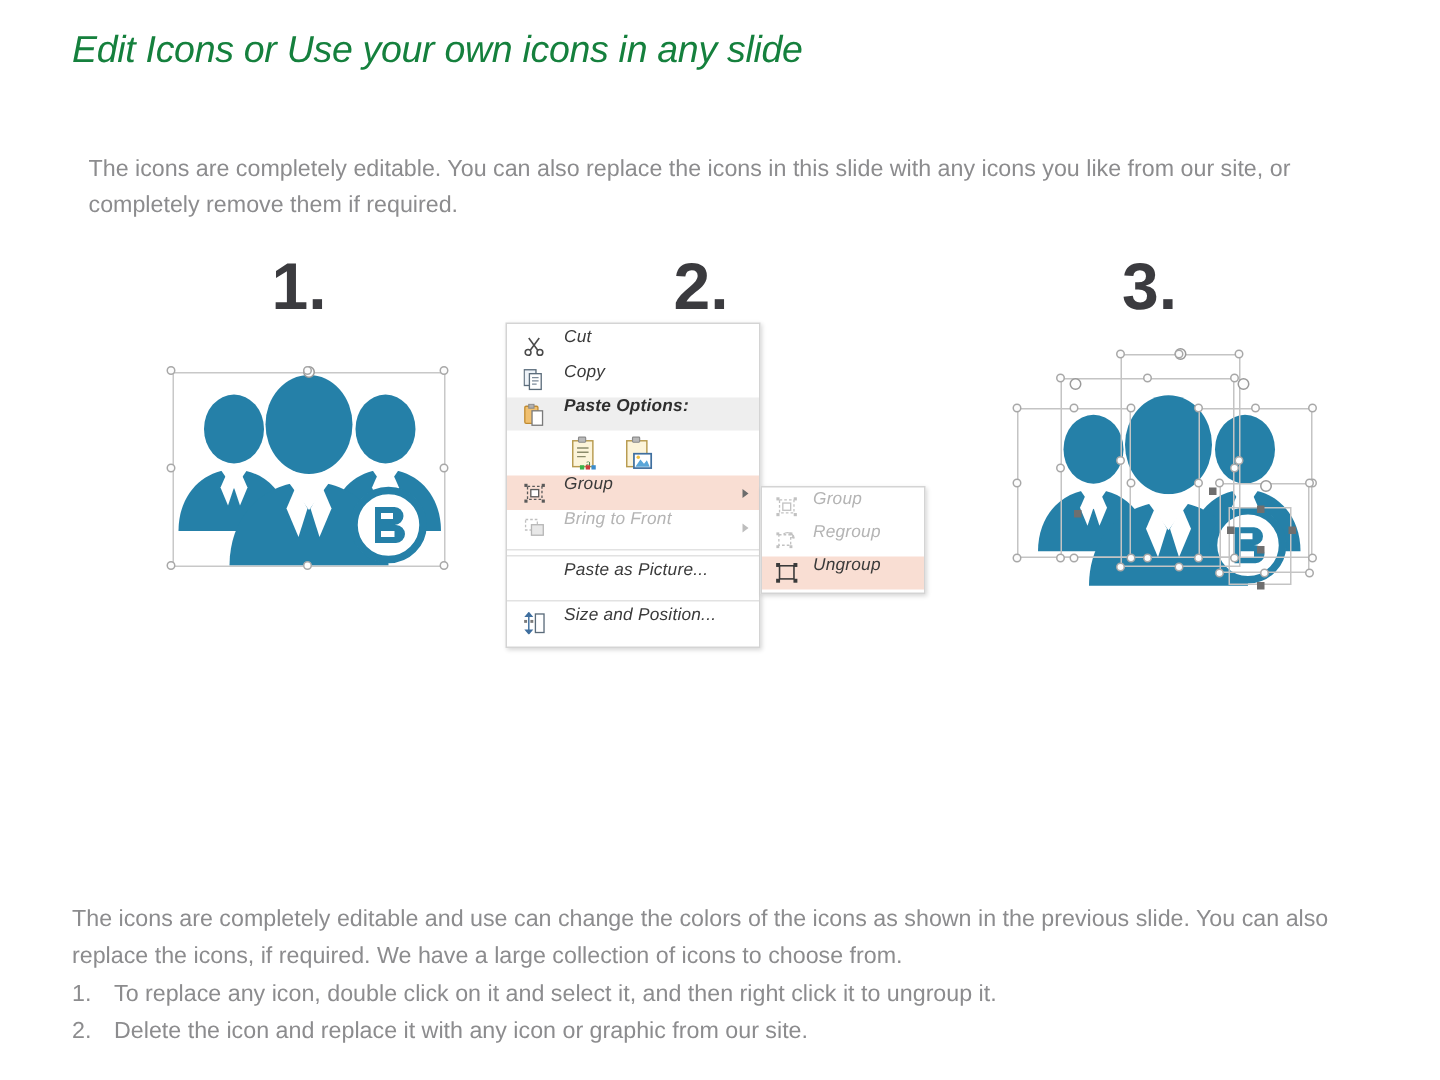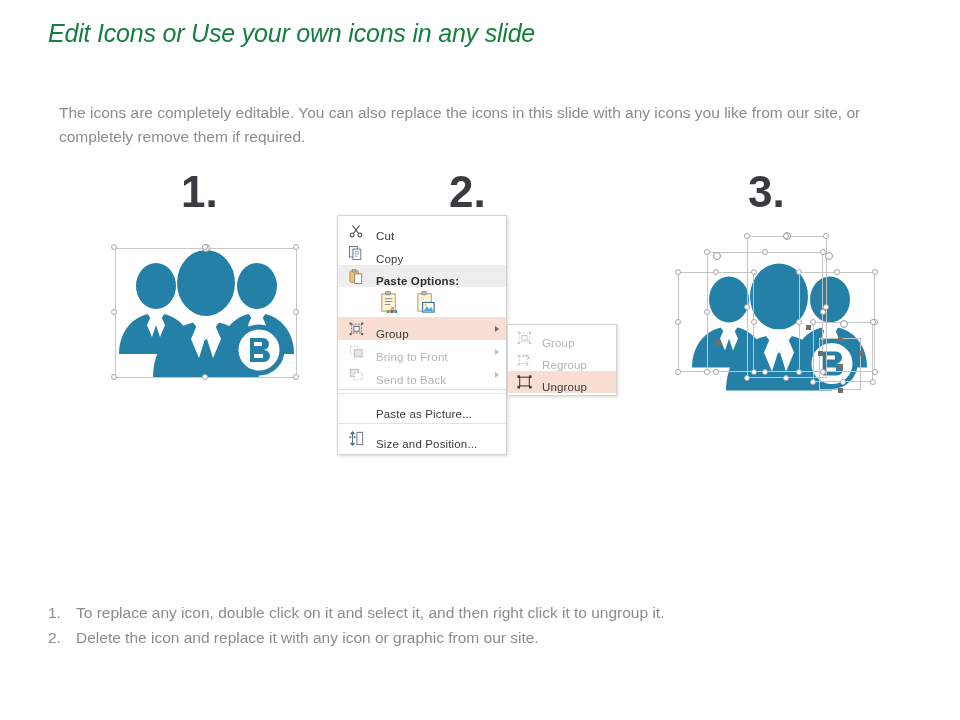--- a/index.html
+++ b/index.html
@@ -64,22 +64,22 @@
 
   
   .ctxmenu {
     position:absolute; left:337px; top:215px; width:170px;
     background:#ffffff; border:1px solid #d4d4d4;
     box-shadow:1px 1px 3px rgba(0,0,0,0.16);
     font-size:11.5px; color:#3a3a3a; padding:3px 0 4px 0;
     box-sizing:border-box;
   }
   .mi {
-    position:relative; height:23px; display:flex; align-items:flex-end;
-    padding-left:38px; white-space:nowrap; box-sizing:border-box;
+    position:relative; height:23px; display:flex; align-items:flex-start;
+    padding-left:38px; white-space:nowrap; box-sizing:border-box;font-style:italic;
   }
   .mi .mlabel { letter-spacing:0.15px; }
   .mi .ico {
     position:absolute; left:8px; top:50%;
     transform:translateY(-50%); width:20px; height:18px;
     display:flex; align-items:center; justify-content:center;
   }
   .mi .arrow {
     position:absolute; right:7px; top:50%; transform:translateY(-50%);
     width:0; height:0; border-left:4px solid #6c6c6c;
@@ -347,30 +347,20 @@
       <span class="ico">
         <svg width="15" height="14" viewBox="0 0 17 16">
           <rect x="1.5" y="1.5" width="9" height="8" fill="#ffffff" stroke="#c0c0c0" stroke-width="1" stroke-dasharray="2 1.5"></rect>
           <rect x="6" y="5.5" width="9" height="8" fill="#e8e8e8" stroke="#b6b6b6" stroke-width="1"></rect>
         </svg>
       </span>
       <span class="mlabel">Bring to Front</span>
       <span class="arrow"></span>
     </div>
 
-    <div class="mi dis">
-      <span class="ico">
-        <svg width="15" height="14" viewBox="0 0 17 16">
-          <rect x="1.5" y="1.5" width="9" height="8" fill="#e8e8e8" stroke="#b6b6b6" stroke-width="1"></rect>
-          <rect x="6" y="5.5" width="9" height="8" fill="#ffffff" stroke="#c0c0c0" stroke-width="1" stroke-dasharray="2 1.5"></rect>
-        </svg>
-      </span>
-      <span class="mlabel">Send to Back</span>
-      <span class="arrow"></span>
-    </div>
 
     <div class="sep"></div>
 
 
     <div class="sep"></div>
 
     <div class="mi">
       <span class="ico"></span>
       <span class="mlabel">Paste as Picture...</span>
     </div>
@@ -439,20 +429,21 @@
             <rect x="0.4" y="12.4" width="3" height="3"></rect>
               <rect x="13.6" y="12.4" width="3" height="3"></rect>
           </g>
         </svg>
       </span>
       <span class="mlabel">Ungroup</span>
     </div>
   </div>
 
   <div class="footer">
+    <div>The icons are completely editable and use can change the colors of the icons as shown in the previous slide. You can also replace the icons, if required. We have a large collection of icons to choose from.</div>
     <ul class="flist">
       <li>
         <span class="fnum">1.</span>
         <span>To replace any icon, double click on it and select it, and then right click it to ungroup it.</span>
       </li>
       <li>
         <span class="fnum">2.</span>
         <span>Delete the icon and replace it with any icon or graphic from our site.</span>
       </li>
     </ul>

